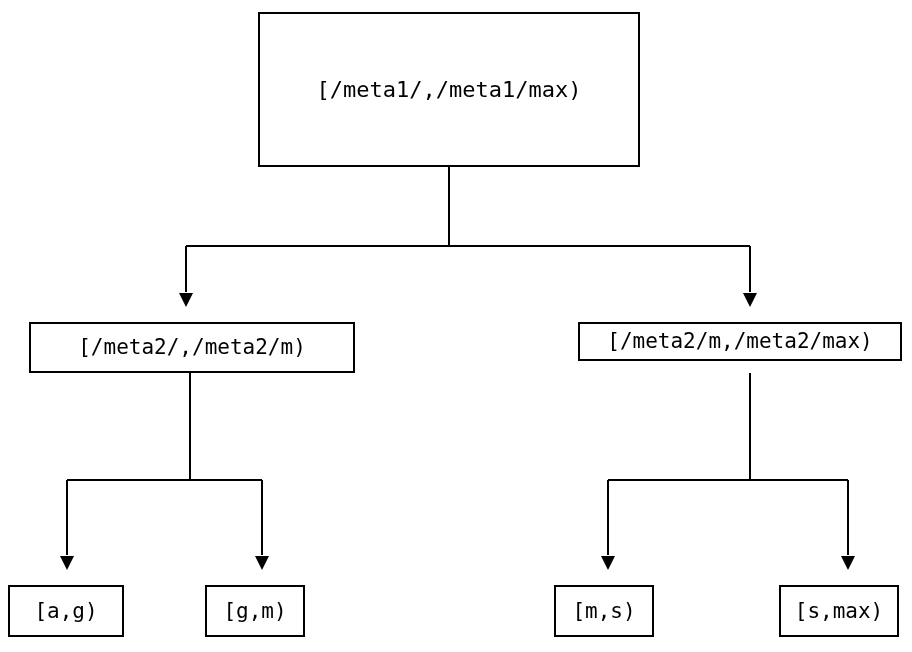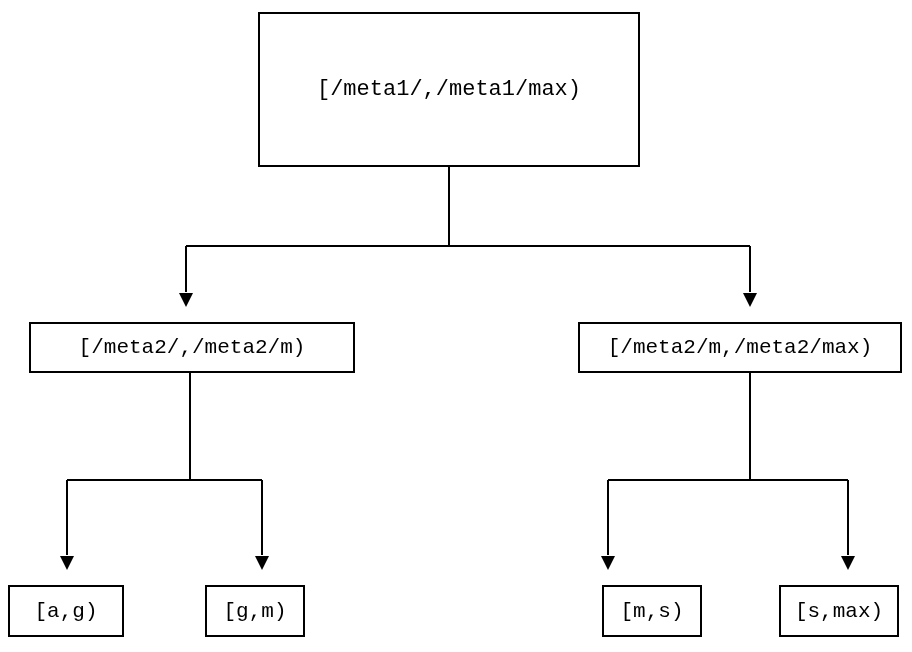--- a/index.html
+++ b/index.html
@@ -34,21 +34,20 @@
     display: flex;
     align-items: center;
     justify-content: center;
     color: #000000;
     white-space: pre;
     letter-spacing: 0px;
   }
   .node-label {
     display: block;
     line-height: 1;
-    font-family: Liberation Mono, monospace;
   }
   
   #node-root {
     left: 258px;
     top: 12px;
     width: 382px;
     height: 155px;
     font-size: 22px;
   }
   
@@ -57,21 +56,21 @@
     top: 322px;
     width: 326px;
     height: 51px;
     font-size: 21px;
     margin-left: 8px;
   }
   #node-mid-right {
     left: 578px;
     top: 322px;
     width: 324px;
-    height: 51px;
+    height: 39px;
     font-size: 21px;
   }
   
   #node-leaf-ag {
     left: 8px;
     top: 585px;
     width: 116px;
     height: 52px;
     font-size: 21px;
   }
@@ -82,21 +81,20 @@
     height: 52px;
     font-size: 21px;
     text-align: right;
   }
   #node-leaf-ms {
     left: 554px;
     top: 585px;
     width: 100px;
     height: 52px;
     font-size: 21px;
-    margin-left: 48px;
   }
   #node-leaf-smax {
     left: 779px;
     top: 585px;
     width: 120px;
     height: 52px;
     font-size: 21px;
     text-align: center;
   }
 </style>

